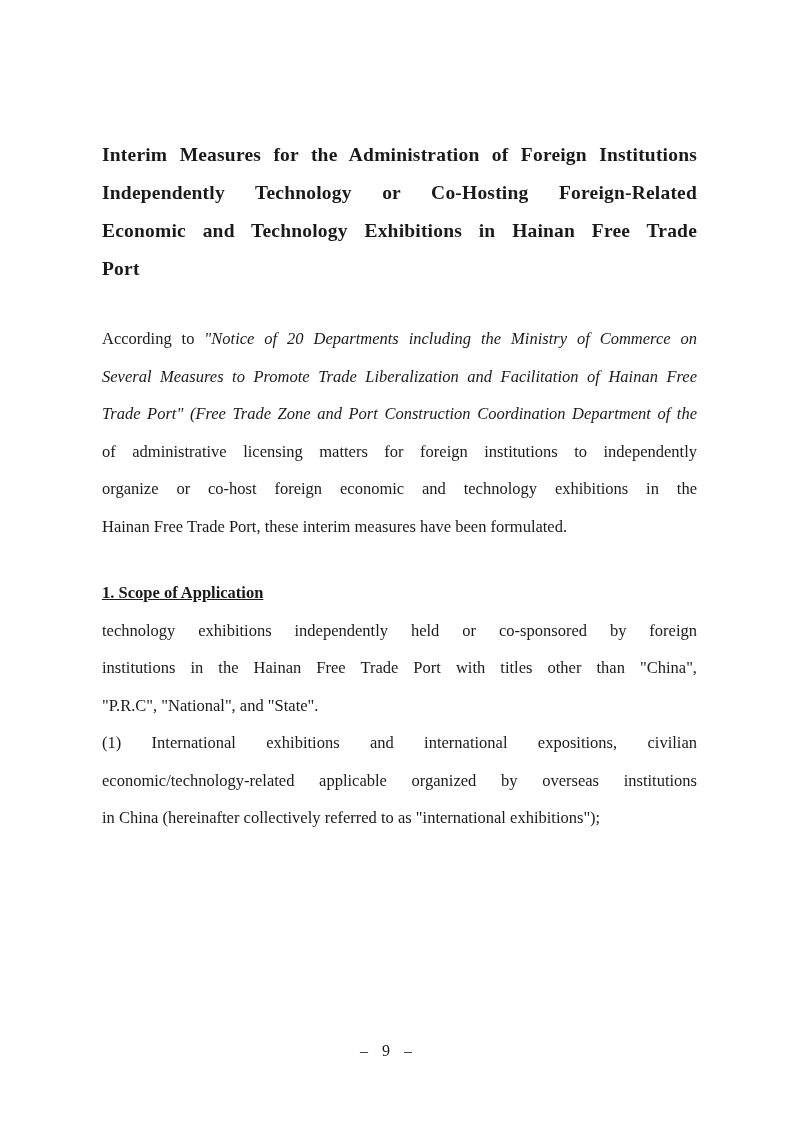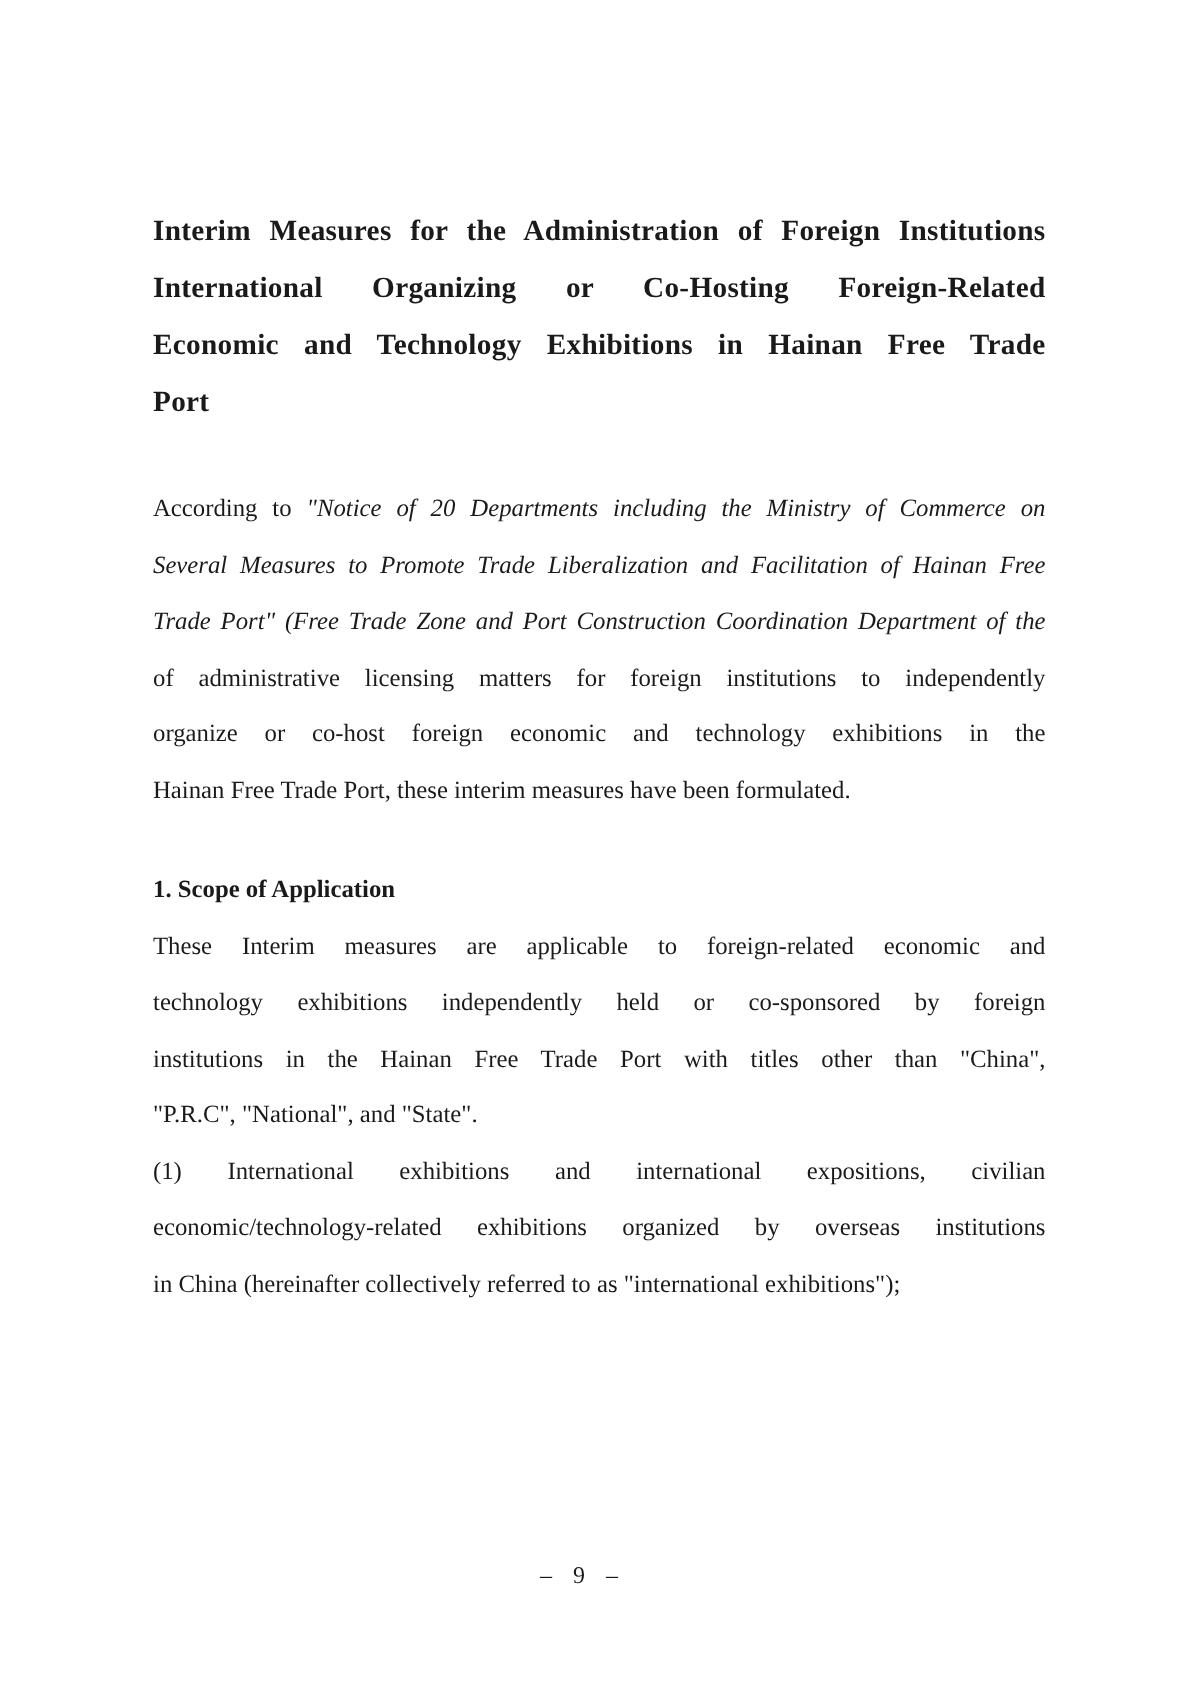--- a/index.html
+++ b/index.html
@@ -32,20 +32,21 @@
   .para {
     margin: 0;
     font-size: 16.5px;
     line-height: 37.5px;
   }
   .heading {
     margin: 29px 0 0 0;
     font-size: 16.5px;
     line-height: 37.5px;
     font-weight: bold;
+    text-decoration: underline;
   }
   .line {
     text-align: justify;
     text-align-last: justify;
     -moz-text-align-last: justify;
     white-space: normal;
   }
   .line.last {
     text-align-last: left;
     -moz-text-align-last: left;
@@ -64,48 +65,47 @@
     color: #1a1a1a;
   }
 </style>
 </head>
 <body>
 
 <div class="page">
   <div class="content">
     <h1 class="doc-title">
         <div class="line"><span>Interim Measures for the Administration of Foreign Institutions</span></div>
-        <div class="line"><span>International Organizing or Co-Hosting Foreign-Related</span></div>
+        <div class="line"><span>Independently Technology or Co-Hosting Foreign-Related</span></div>
         <div class="line"><span>Economic and Technology Exhibitions in Hainan Free Trade</span></div>
         <div class="line last"><span>Port</span></div>
       </h1>
 
     <div class="para">
         <div class="line"><span>According to </span><span class="it">"Notice of 20 Departments including the Ministry of Commerce on</span></div>
         <div class="line"><span class="it">Several Measures to Promote Trade Liberalization and Facilitation of Hainan Free</span></div>
         <div class="line"><span class="it">Trade Port" (Free Trade Zone and Port Construction Coordination Department of the</span></div>
         <div class="line"><span>of administrative licensing matters for foreign institutions to independently</span></div>
         <div class="line"><span>organize or co-host foreign economic and technology exhibitions in the</span></div>
         <div class="line last"><span>Hainan Free Trade Port, these interim measures have been formulated.</span></div>
       </div>
 
     <h2 class="heading">
         <div class="line last"><span class="bd">1. Scope of Application</span></div>
       </h2>
 
     <div class="para">
-        <div class="line"><span>These Interim measures are applicable to foreign-related economic and</span></div>
         <div class="line"><span>technology exhibitions independently held or co-sponsored by foreign</span></div>
         <div class="line"><span>institutions in the Hainan Free Trade Port with titles other than "China",</span></div>
         <div class="line last"><span>"P.R.C", "National", and "State".</span></div>
       </div>
 
 
     <div class="para">
         <div class="line"><span>(1) International exhibitions and international expositions, civilian</span></div>
-        <div class="line"><span>economic/technology-related exhibitions organized by overseas institutions</span></div>
+        <div class="line"><span>economic/technology-related applicable organized by overseas institutions</span></div>
         <div class="line last"><span>in China (hereinafter collectively referred to as "international exhibitions");</span></div>
       </div>
 
   </div>
 
   <div class="page-number">– 9 –</div>
 </div>
 
 </body></html>

